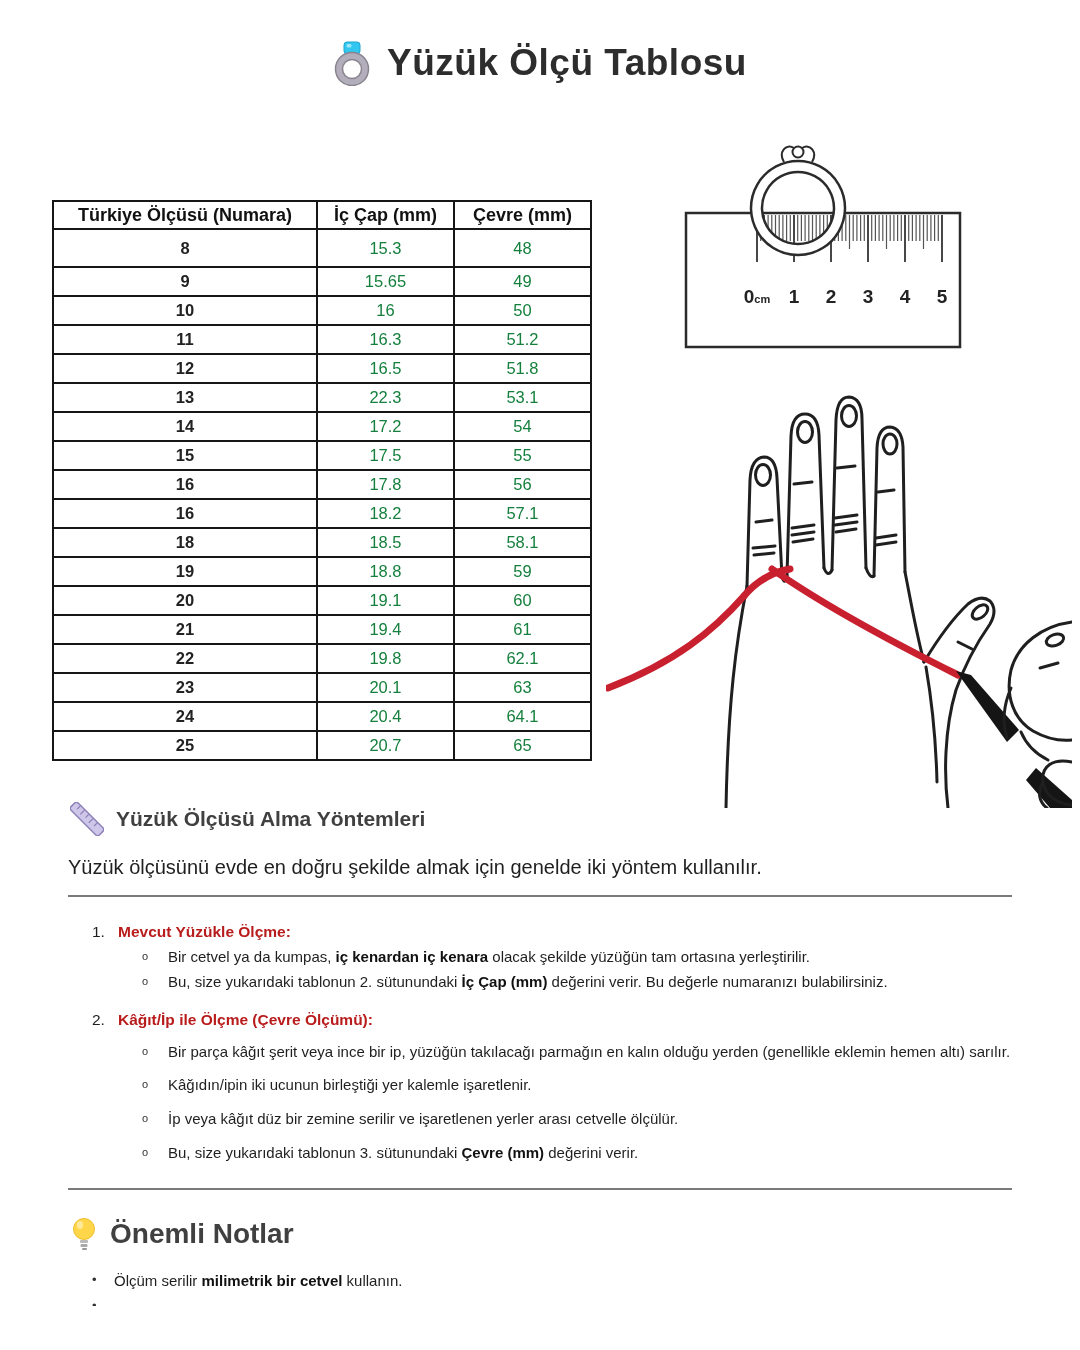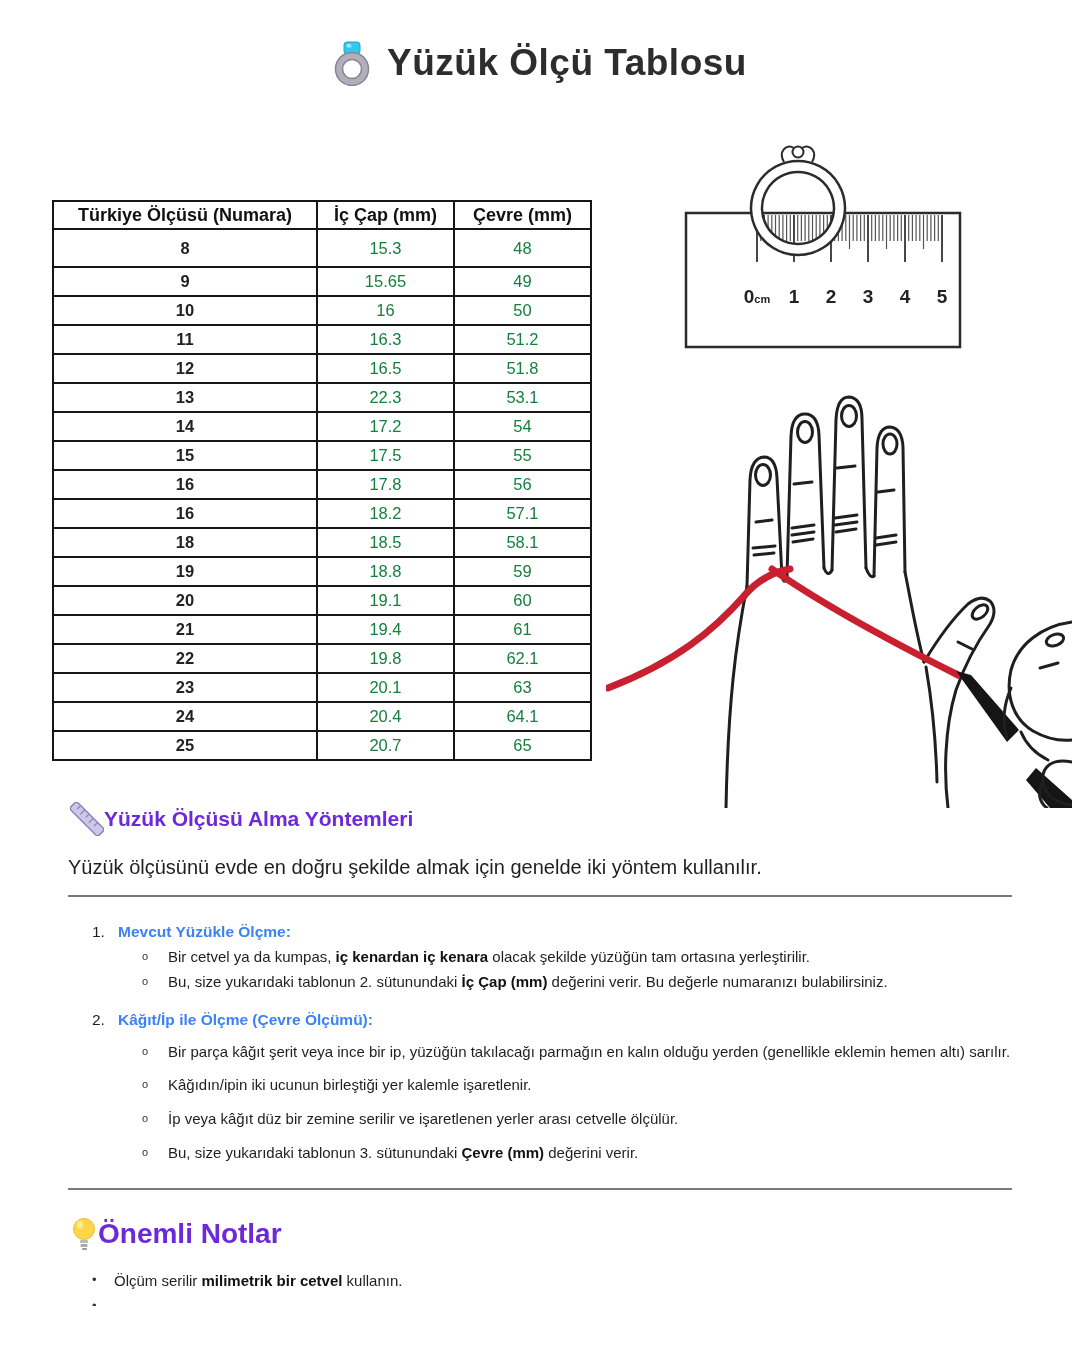--- a/index.html
+++ b/index.html
@@ -18,30 +18,30 @@
   .size-table tbody tr:first-child td{height:36px;}
   .col-size{width:264px;} .col-diam{width:137px;} .col-circ{width:137px;}
   
   .ruler-figure{position:absolute;left:682px;top:140px;width:285px;height:212px;}
   .ruler-num{position:absolute;top:146px;transform:translateX(-50%);
              font-weight:bold;font-size:19px;color:#222;}
   .ruler-num small{font-size:11px;font-weight:bold;}
   .hand-figure{position:absolute;left:606px;top:372px;width:466px;height:436px;}
   
   .text-area{position:absolute;top:802px;left:0;width:100%;}
-  .section-head{display:flex;align-items:center;gap:0;margin-left:70px;
-                font-size:21px;font-weight:bold;color:#6d28d9;}
+  .section-head{display:flex;align-items:center;gap:12px;margin-left:70px;
+                font-size:21px;font-weight:bold;color:#404040;}
   .notes-head{font-size:28px;margin-top:26px;}
   .intro{margin:20px 0 0 68px;font-size:20px;color:#1f1f1f;}
   .rule{border:none;border-top:2px solid #7a7a7a;margin:16px 0 0 68px;width:944px;}
   .methods-list{margin-top:26px;}
   .method-item + .method-item{margin-top:18px;}
   .method-head{margin-left:92px;font-size:15.5px;display:flex;}
   .method-number{width:26px;color:#1f1f1f;}
-  .method-title{font-weight:bold;color:#3b82f6;}
+  .method-title{font-weight:bold;color:#b91c1c;}
   .mb-list{margin-top:5px;}
   .method-bullet{display:flex;margin:3px 0 0 142px;font-size:15px;line-height:1.45;color:#1f1f1f;}
   .method-item:nth-of-type(2) .method-bullet{margin-top:12px;}
   .bullet-marker{width:26px;font-size:11px;padding-top:3px;color:#333;flex:none;}
   .notes-list{margin-top:18px;}
   .note-bullet{display:flex;margin:5px 0 0 92px;font-size:15px;line-height:1.4;color:#1f1f1f;}
   .note-bullet .bullet-marker{width:22px;font-size:13px;padding-top:1px;}
   .b{font-weight:bold;color:#111;}
 </style>
 </head>

